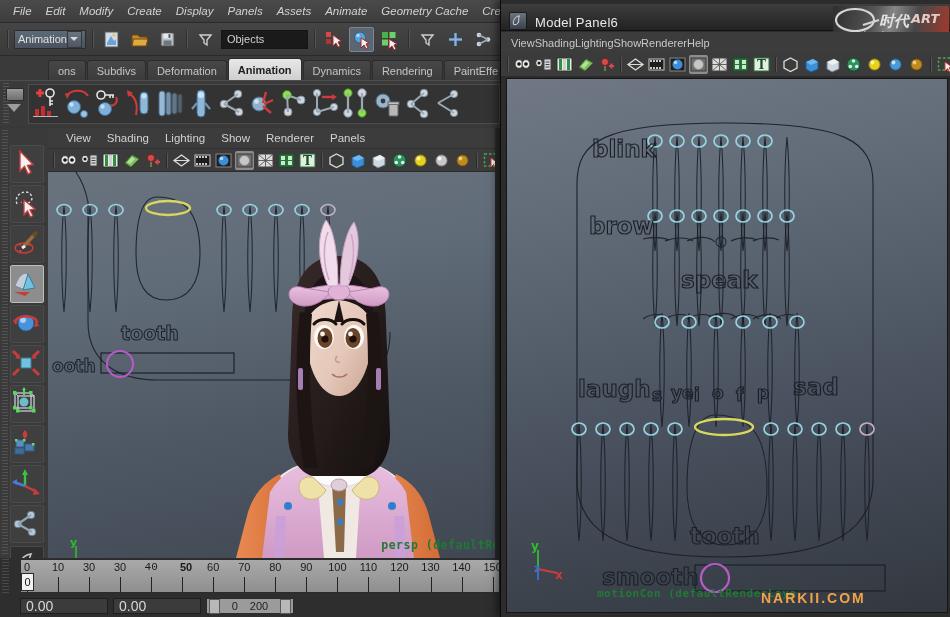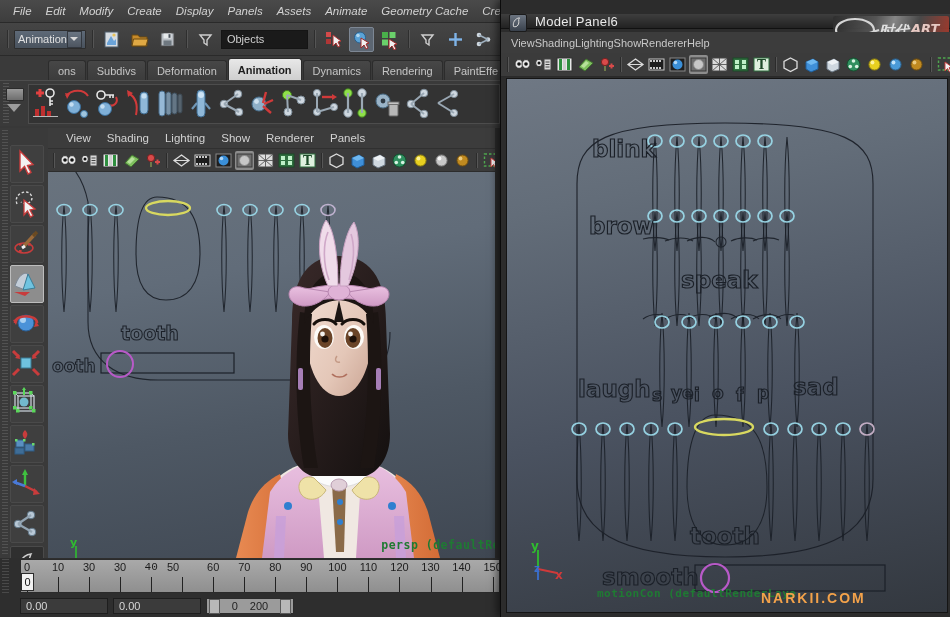--- a/index.html
+++ b/index.html
@@ -90,31 +90,31 @@
     background:linear-gradient(#a9a9a9,#8f8f8f);border:1px solid #2b2b2b;box-sizing:border-box;}
   .tltick{position:absolute;top:17px;width:1px;height:15px;background:#222;}
   .tllab{position:absolute;top:1px;font-size:11px;color:#1c1c1c;transform:translateX(-50%);}
   .tlcursor{position:absolute;left:1px;top:15px;width:13px;height:18px;background:#f2f2f2;
     border:1px solid #2b2b2b;box-sizing:border-box;color:#111;font-size:11px;
     display:flex;align-items:center;justify-content:center;}
 
   .rangebar{position:absolute;left:0;top:595px;width:500px;height:22px;background:#2e2e2e;
     display:flex;align-items:center;gap:5px;padding-left:20px;box-sizing:border-box;}
   .nfield{width:88px;height:16px;background:#3b3b3b;border:1px solid #1e1e1e;
-    display:flex;align-items:center;padding-left:5px;box-sizing:border-box;font-size:11px;color:#d7d7d7;}
+    display:flex;align-items:center;padding-left:5px;box-sizing:border-box;font-size:14px;color:#d7d7d7;}
   .rng{width:88px;height:16px;background:#9b9b9b;border:1px solid #2b2b2b;
     display:flex;align-items:center;justify-content:space-between;padding:0 2px;box-sizing:border-box;
     font-size:11px;color:#1f1f1f;}
   .rngh{width:9px;height:13px;background:#b8b8b8;border:1px solid #5a5a5a;}
 
   
   #panel{position:absolute;left:500px;top:0;width:450px;height:617px;
     background:#2c2c2c;border-left:1px solid #0b0b0b;box-shadow:-3px 0 8px rgba(0,0,0,.55);overflow:hidden;}
-  .ptitle{position:absolute;left:0;top:14px;width:450px;height:15px;
-    background:linear-gradient(#3e3e3e,#222);display:flex;align-items:flex-start;
+  .ptitle{position:absolute;left:0;top:4px;width:450px;height:27px;
+    background:linear-gradient(#3e3e3e,#222);display:flex;align-items:flex-end;
     padding-left:8px;box-sizing:border-box;border-bottom:1px solid #111;}
   .pico{width:16px;height:16px;margin-right:8px;position:relative;
     background:linear-gradient(#6b7480,#39414c);border:1px solid #1b1b1b;border-radius:2px;}
   .ptitle .ptxt{font-size:13px;color:#e9e9e9;letter-spacing:.3px;}
   .pmenu{position:absolute;left:0;top:32px;width:450px;height:21px;background:#3c3c3c;
     display:flex;align-items:center;padding-left:10px;box-sizing:border-box;}
   .ptools{position:absolute;left:0;top:53px;width:450px;height:24px;background:#3b3b3b;
     display:flex;align-items:center;gap:2px;padding:0 4px;box-sizing:border-box;border-bottom:1px solid #2a2a2a;}
   .pcanvas{position:absolute;left:5px;top:78px;width:440px;height:533px;
     background:linear-gradient(168deg,#6f7884 0%,#636d79 22%,#4a5260 60%,#33383f 100%);
@@ -815,21 +815,21 @@
           <div class="tllab" style="left: 6px;">0</div>
           <div class="tltick" style="left: 6px;"></div>
           <div class="tllab" style="left: 37.039px;">10</div>
           <div class="tltick" style="left: 37.039px;"></div>
           <div class="tllab" style="left: 68.0779px;">30</div>
           <div class="tltick" style="left: 68.0779px;"></div>
           <div class="tllab" style="left: 99.1169px;">30</div>
           <div class="tltick" style="left: 99.1169px;"></div>
           <div class="tllab" style="left: 130.156px; font-family: Liberation Mono, monospace;">40</div>
           <div class="tltick" style="left: 130.156px;"></div>
-          <div class="tllab" style="left: 152px;">50</div>
+          <div class="tllab" style="left: 165px; font-weight: bold;">50</div>
           <div class="tltick" style="left: 161.195px;"></div>
           <div class="tllab" style="left: 192.234px;">60</div>
           <div class="tltick" style="left: 192.234px;"></div>
           <div class="tllab" style="left: 223.273px;">70</div>
           <div class="tltick" style="left: 223.273px;"></div>
           <div class="tllab" style="left: 254.312px;">80</div>
           <div class="tltick" style="left: 254.312px;"></div>
           <div class="tllab" style="left: 285.351px;">90</div>
           <div class="tltick" style="left: 285.351px;"></div>
           <div class="tllab" style="left: 316.39px;">100</div>

